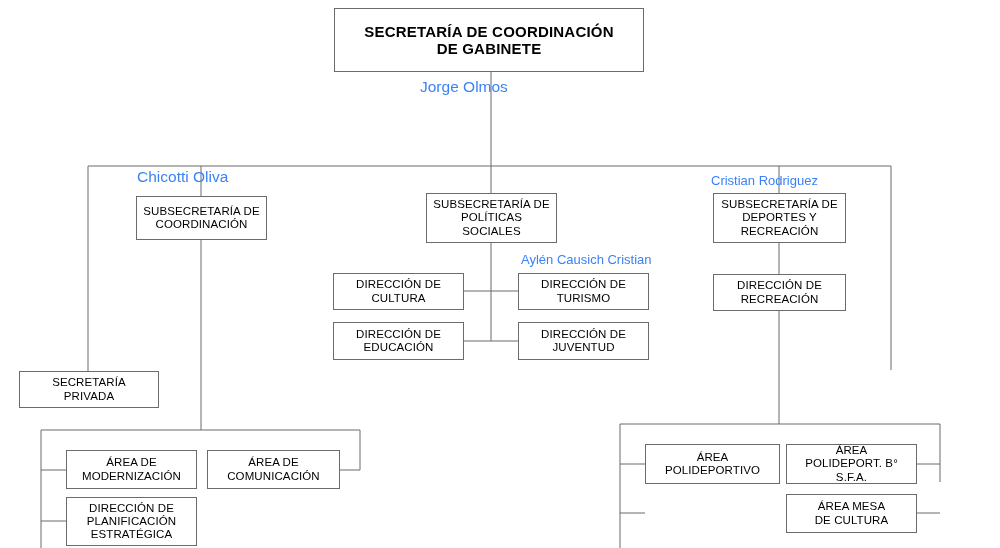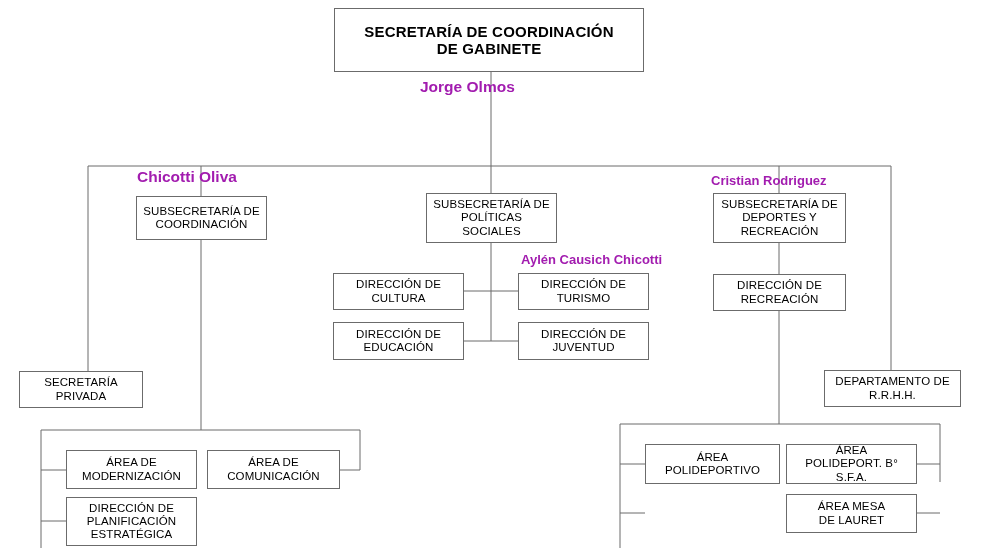--- a/index.html
+++ b/index.html
@@ -37,22 +37,22 @@
     padding: 0 3px;
     white-space: pre-line;
   }
   .node.root {
     font-weight: bold;
     font-size: 15px;
     letter-spacing: 0.2px;
   }
   .person {
     position: absolute;
-    color: #a21caf;
-    font-weight: bold;
+    color: #3b82f6;
+    font-weight: normal;
     font-size: 15.5px;
     white-space: nowrap;
     z-index: 4;
   }
   .person.small {
     font-size: 13px;
   }
   svg.links {
     position: absolute;
     left: 0;
@@ -120,21 +120,21 @@
 
   <div class="person" style="left:420px; top:78px;">
     <span>Jorge Olmos</span>
   </div>
 
   <div class="person" style="left:137px; top:168px;">
     <span>Chicotti Oliva</span>
   </div>
 
   <div class="person small" style="left:521px; top:252px;">
-    <span>Aylén Causich Chicotti</span>
+    <span>Aylén Causich Cristian</span>
   </div>
 
   <div class="person small" style="left:711px; top:173px;text-align:center;">
     <span>Cristian Rodriguez</span>
   </div>
 
   <div class="node" style="left:136px; top:196px; width:131px; height:44px;">
     <span>SUBSECRETARÍA DE
 COORDINACIÓN</span>
   </div>
@@ -169,29 +169,25 @@
   <div class="node" style="left:518px; top:322px; width:131px; height:38px;">
     <span>DIRECCIÓN DE
 JUVENTUD</span>
   </div>
 
   <div class="node" style="left:713px; top:274px; width:133px; height:37px;">
     <span>DIRECCIÓN DE
 RECREACIÓN</span>
   </div>
 
-  <div class="node" style="left:19px; top:371px; width:124px; height:37px;">
+  <div class="node" style="left:19px; top:371px; width:140px; height:37px;">
     <span>SECRETARÍA
 PRIVADA</span>
   </div>
 
-  <div class="node" style="left:824px; top:370px; width:137px; height:37px;">
-    <span>DEPARTAMENTO DE
-R.R.H.H.</span>
-  </div>
 
   <div class="node" style="left:66px; top:450px; width:131px; height:39px;">
     <span>ÁREA DE
 MODERNIZACIÓN</span>
   </div>
 
   <div class="node" style="left:207px; top:450px; width:133px; height:39px;">
     <span>ÁREA DE
 COMUNICACIÓN</span>
   </div>
@@ -208,16 +204,16 @@
   </div>
 
   <div class="node" style="left:786px; top:444px; width:131px; height:40px;">
     <span>ÁREA
 POLIDEPORT. B° S.F.A.</span>
   </div>
 
 
   <div class="node" style="left:786px; top:494px; width:131px; height:39px;">
     <span>ÁREA MESA
-DE LAURET</span>
+DE CULTURA</span>
   </div>
 
 </div>
 
 </body></html>

